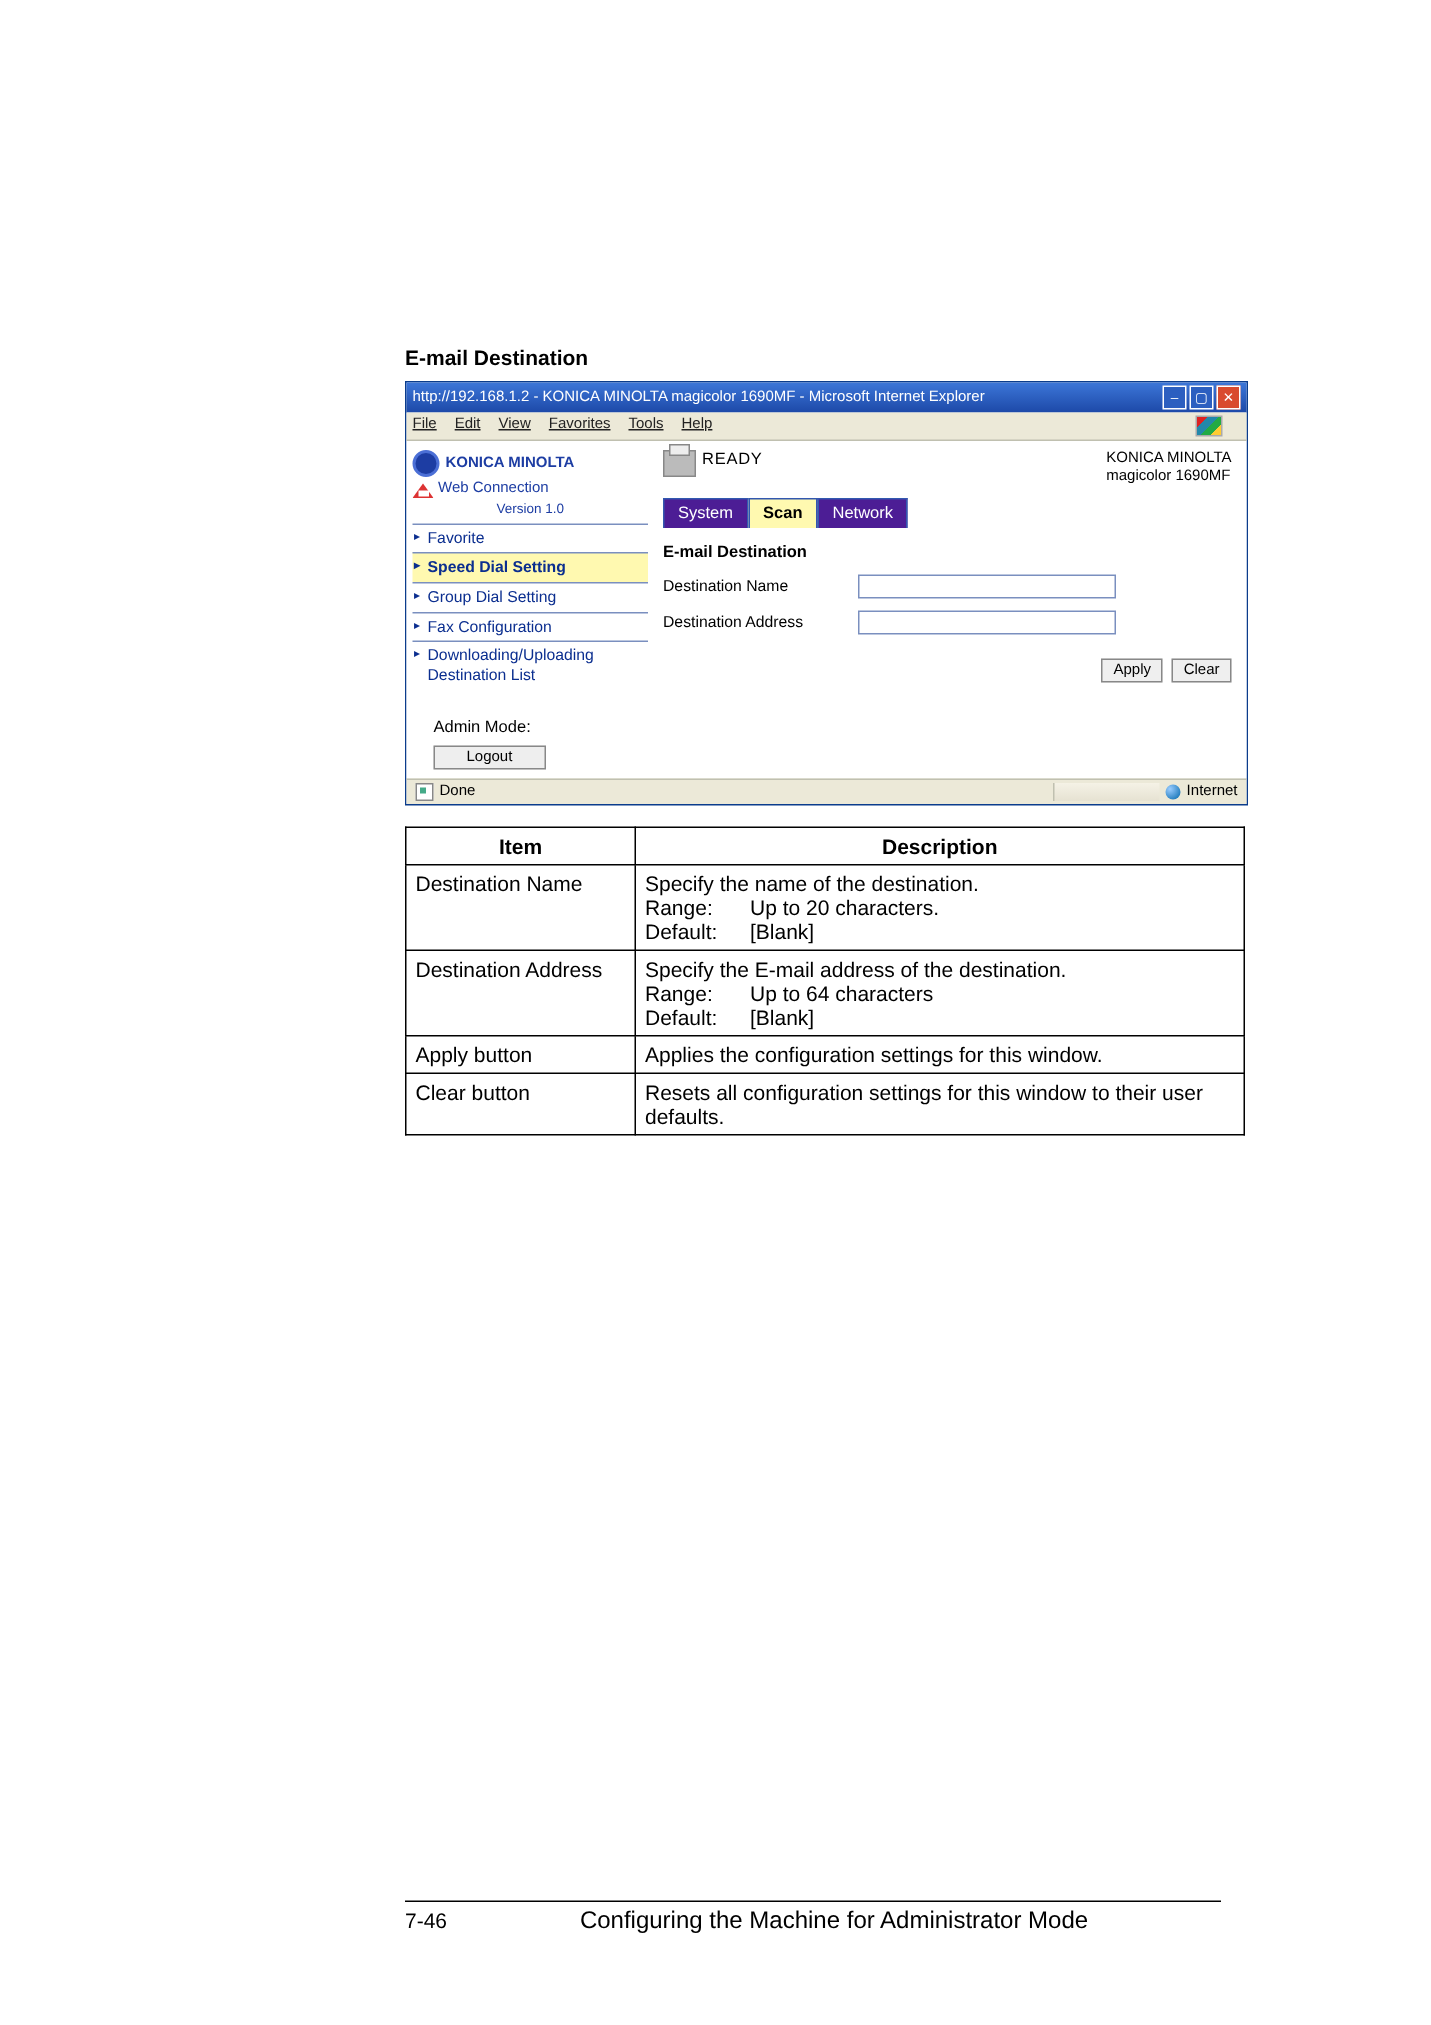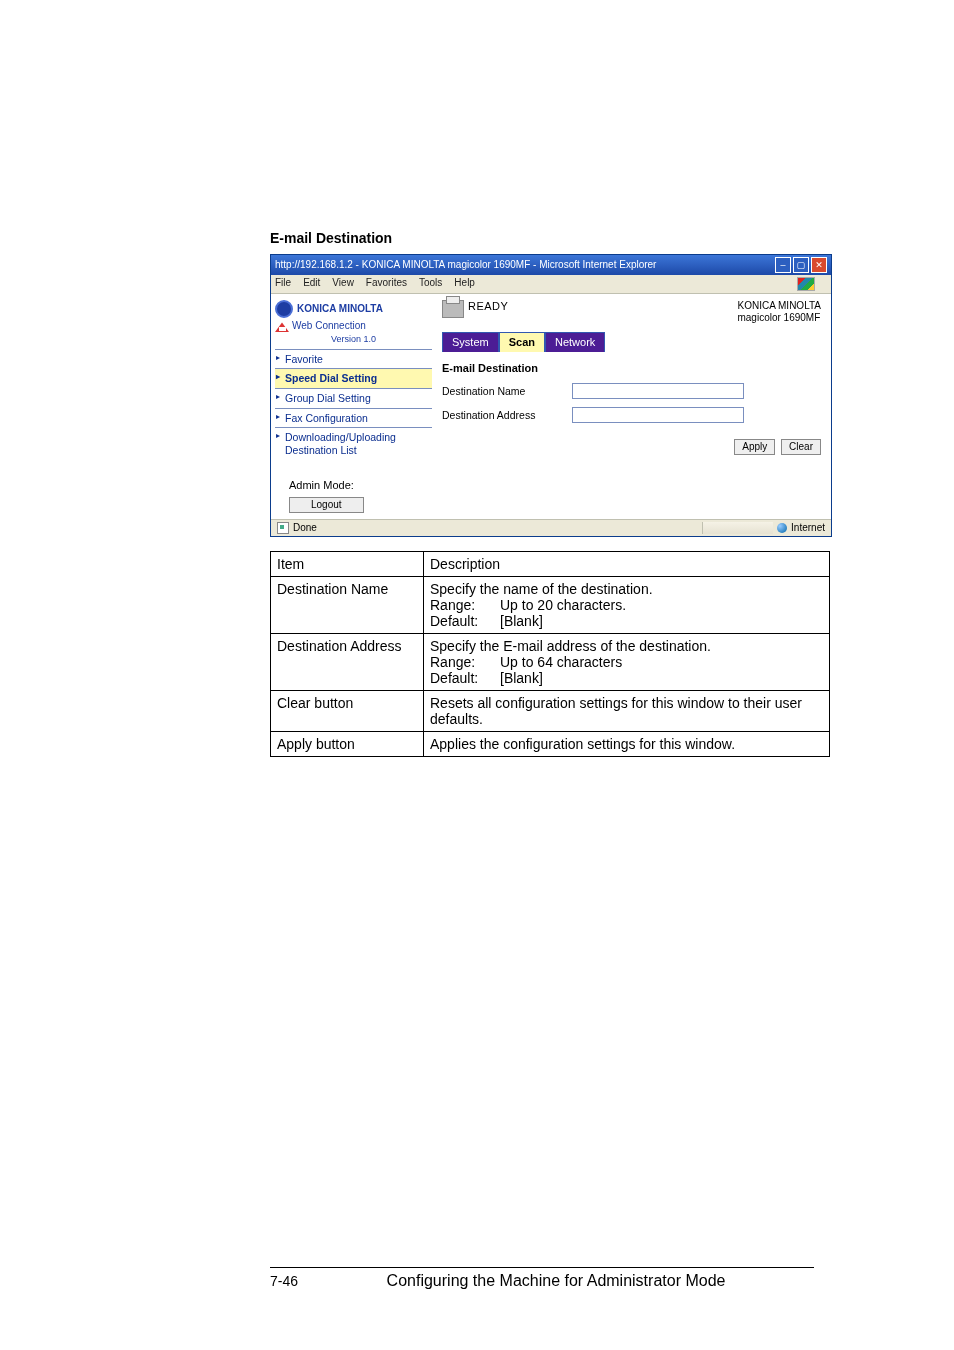--- a/index.html
+++ b/index.html
@@ -49,20 +49,21 @@
   .ie-close { background: #d94a2e; color:#fff; }
   .ie-menubar {
     background: #ece9d8;
     display: flex;
     padding: 2px 4px;
     border-bottom: 1px solid #c0c0b0;
   }
   .ie-menubar span {
     margin-right: 12px;
     color: #222;
+    text-decoration: underline;
   }
   .ie-flag {
     margin-left: auto;
     width: 16px; height: 12px;
     background: linear-gradient(135deg,#d22 25%, #28a 25% 50%, #2a4 50% 75%, #fc3 75%);
     border:1px solid #aaa;
   }
   .content-area {
     display: flex;
     background: #fff;
@@ -177,21 +178,21 @@
     border-collapse: collapse;
     width: 560px;
     font-size: 14px;
   }
   table.desc th, table.desc td {
     border: 1px solid #000;
     padding: 4px 6px;
     vertical-align: top;
     text-align: left;
   }
-  table.desc th { font-weight: normal; }
+  table.desc th { font-weight: bold; text-align: center; }
   .sublabel { display:inline-block; width:70px; }
 
   
   .footer {
     position:absolute;
     bottom:60px;
     left:0; right:0;
     padding: 0 140px 0 270px;
     box-sizing:border-box;
   }
@@ -315,26 +316,26 @@
     </tr>
     <tr>
       <td>Destination Address</td>
       <td>
         <div>Specify the E-mail address of the destination.</div>
         <div><span class="sublabel">Range:</span><span>Up to 64 characters</span></div>
         <div><span class="sublabel">Default:</span><span>[Blank]</span></div>
       </td>
     </tr>
     <tr>
+      <td>Apply button</td>
+      <td>Applies the configuration settings for this window.</td>
+    </tr>
+    <tr>
       <td>Clear button</td>
       <td>Resets all configuration settings for this window to their user defaults.</td>
-    </tr>
-    <tr>
-      <td>Apply button</td>
-      <td>Applies the configuration settings for this window.</td>
     </tr>
   </tbody>
     </table>
 
   <div class="footer">
     <hr class="footer-rule">
     <div class="footer-row">
       <span class="footer-page">7-46</span>
       <span class="footer-text">Configuring the Machine for Administrator Mode</span>
     </div>

